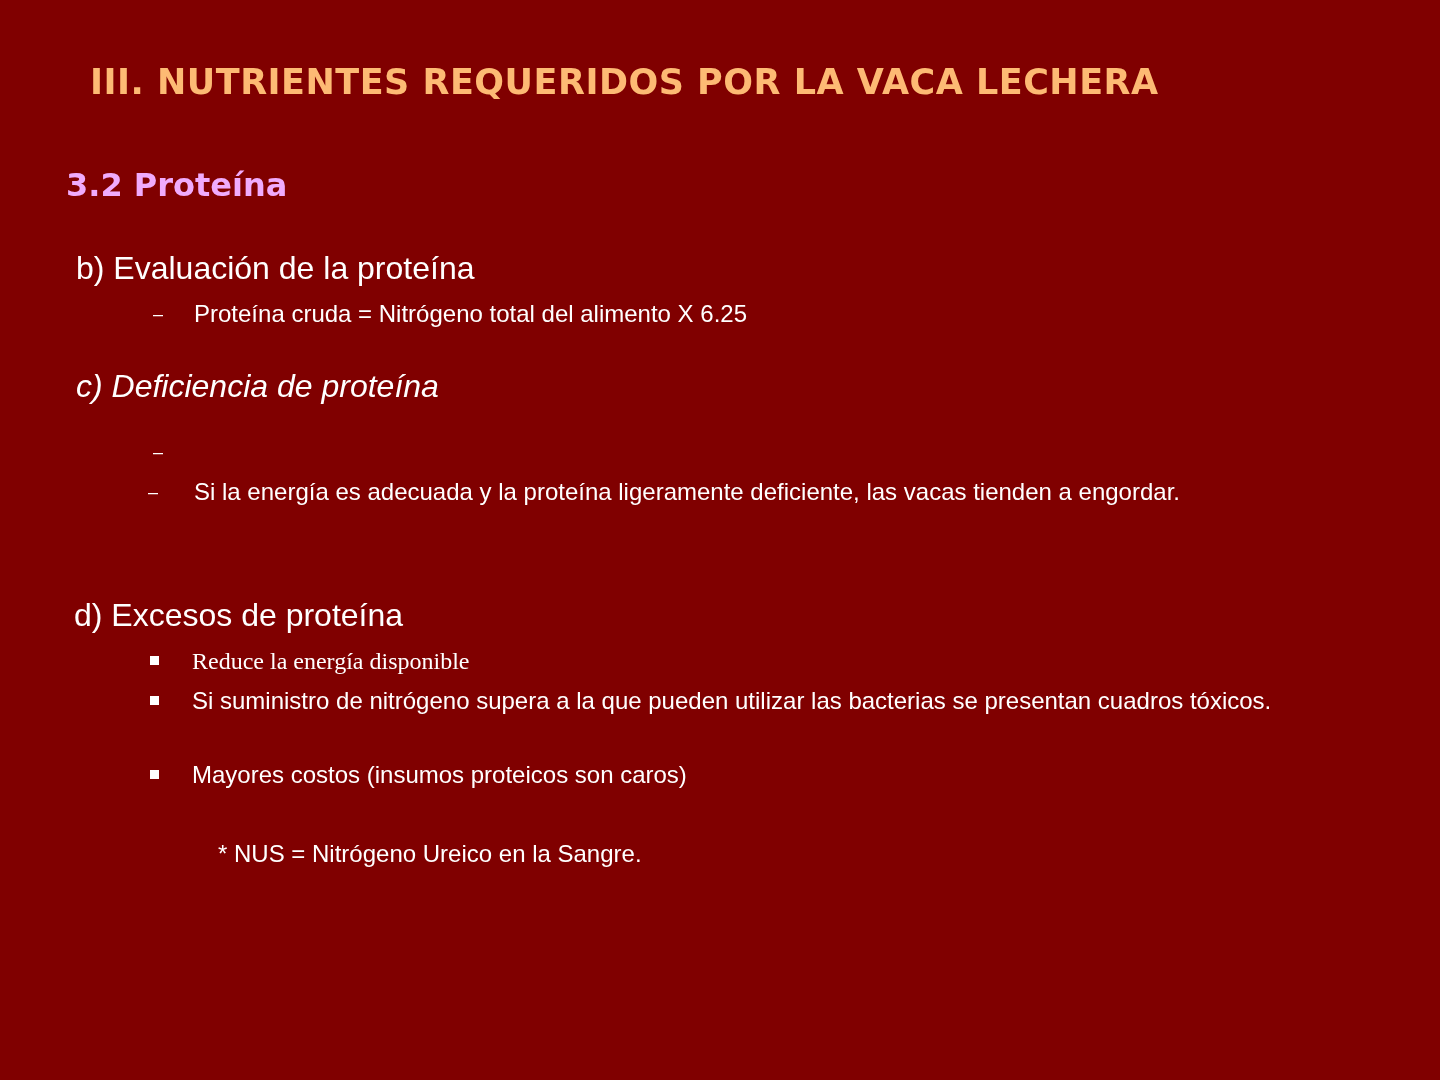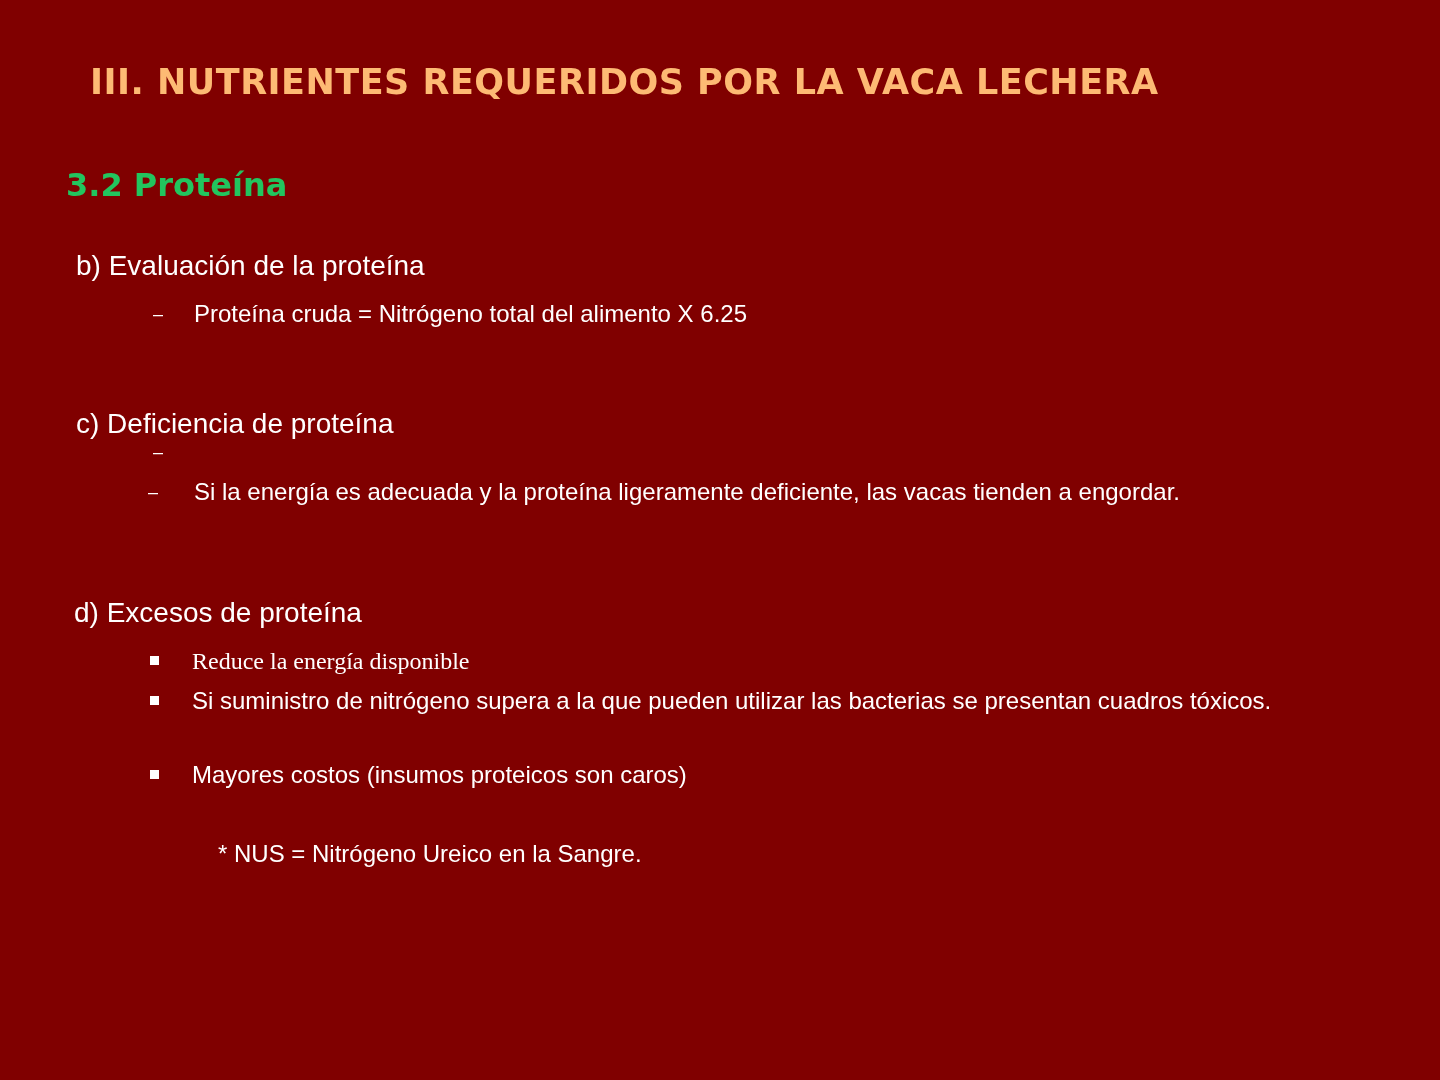--- a/index.html
+++ b/index.html
@@ -16,26 +16,26 @@
       font-family: "DejaVu Sans", sans-serif;
       font-weight: bold; font-size: 35px;
       color: #fdba74;
       letter-spacing: 0.5px;
       white-space: nowrap;
     }
     .subtitle {
       position: absolute; left: 66px; top: 166px;
       font-family: "DejaVu Sans", sans-serif;
       font-weight: bold; font-size: 32px;
-      color: #22c55e;
+      color: #f0abfc;
       white-space: nowrap;
     }
     .section-head {
       position: absolute;
-      font-size: 28px;
+      font-size: 32px;
       color: #ffffff;
       white-space: nowrap;
     }
     .item {
       position: absolute;
       font-size: 24px;
       line-height: 34px;
       color: #ffffff;
     }
     .item .marker {
@@ -63,21 +63,21 @@
 
 <div class="title">III. NUTRIENTES REQUERIDOS POR LA VACA LECHERA</div>
 <div class="subtitle">3.2  Proteína</div>
 
 <div class="section-head" style="left:76px; top:250px;">b) Evaluación de la proteína</div>
 <div class="item" style="left:194px; top:297px; width:1140px;">
   <span class="marker dash">–</span>
   <span>Proteína cruda = Nitrógeno total del alimento X 6.25</span>
 </div>
 
-<div class="section-head" style="left:76px; top:408px;">c) Deficiencia de proteína</div>
+<div class="section-head" style="left:76px; top:368px;font-style:italic;">c) Deficiencia de proteína</div>
 <div class="item" style="left:194px; top:435px; width:1140px;">
   <span class="marker dash">–</span>
 </div>
 <div class="item justify" style="left:194px; top:475px; width:1136px;">
   <span class="marker dash">–</span>
   <span>Si la energía es adecuada y la proteína ligeramente deficiente, las vacas tienden a engordar.</span>
 </div>
 
 <div class="section-head" style="left:74px; top:597px;">d) Excesos de proteína</div>
 <div class="item" style="left:192px; top:644px; width:1080px;font-family:Liberation Serif, serif;">

